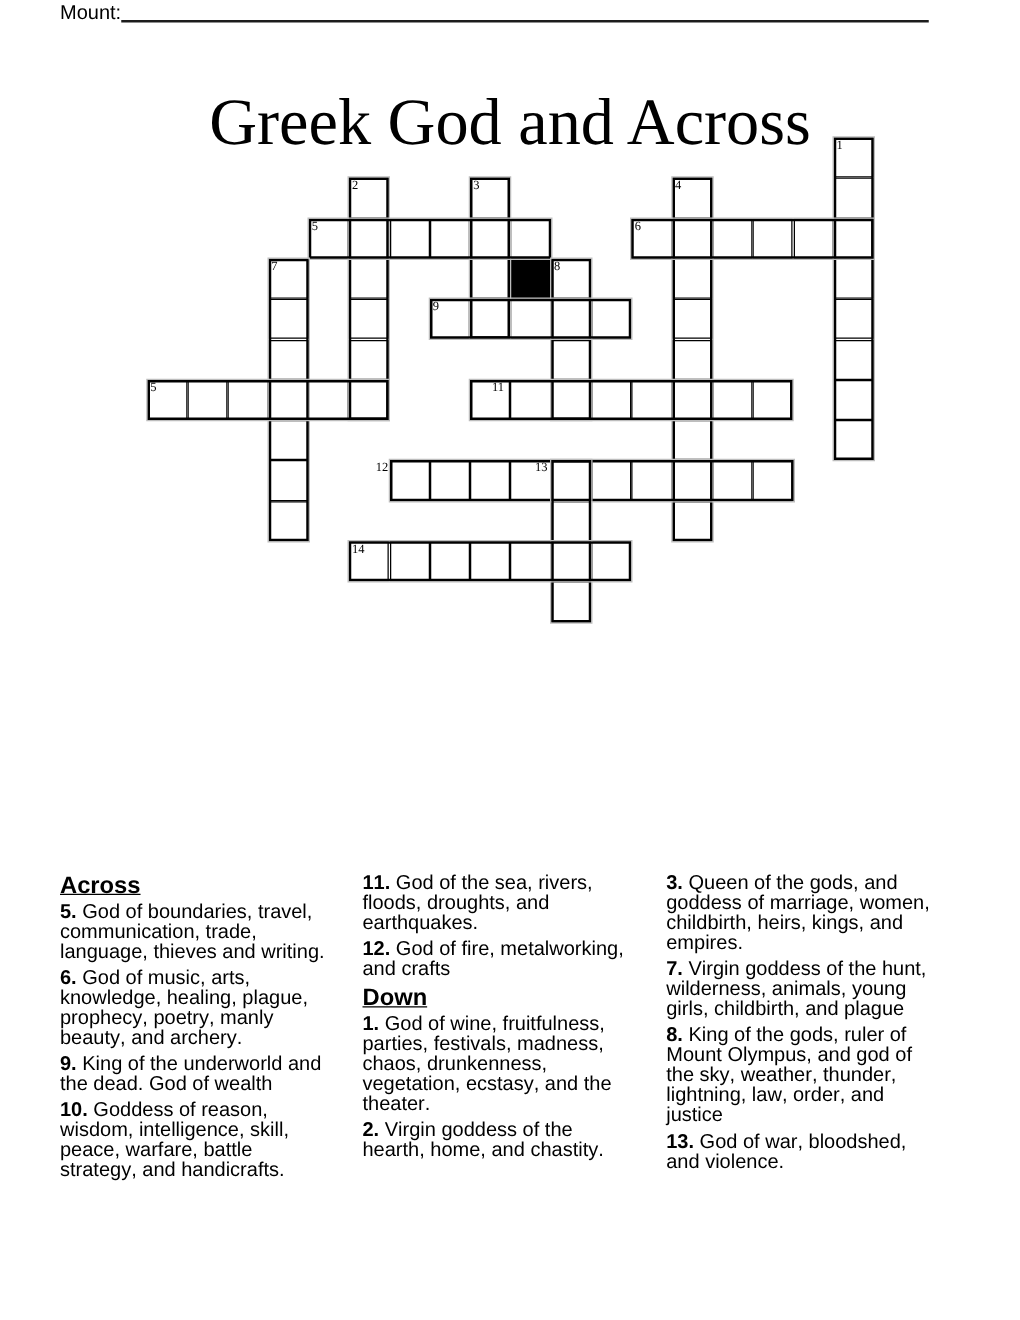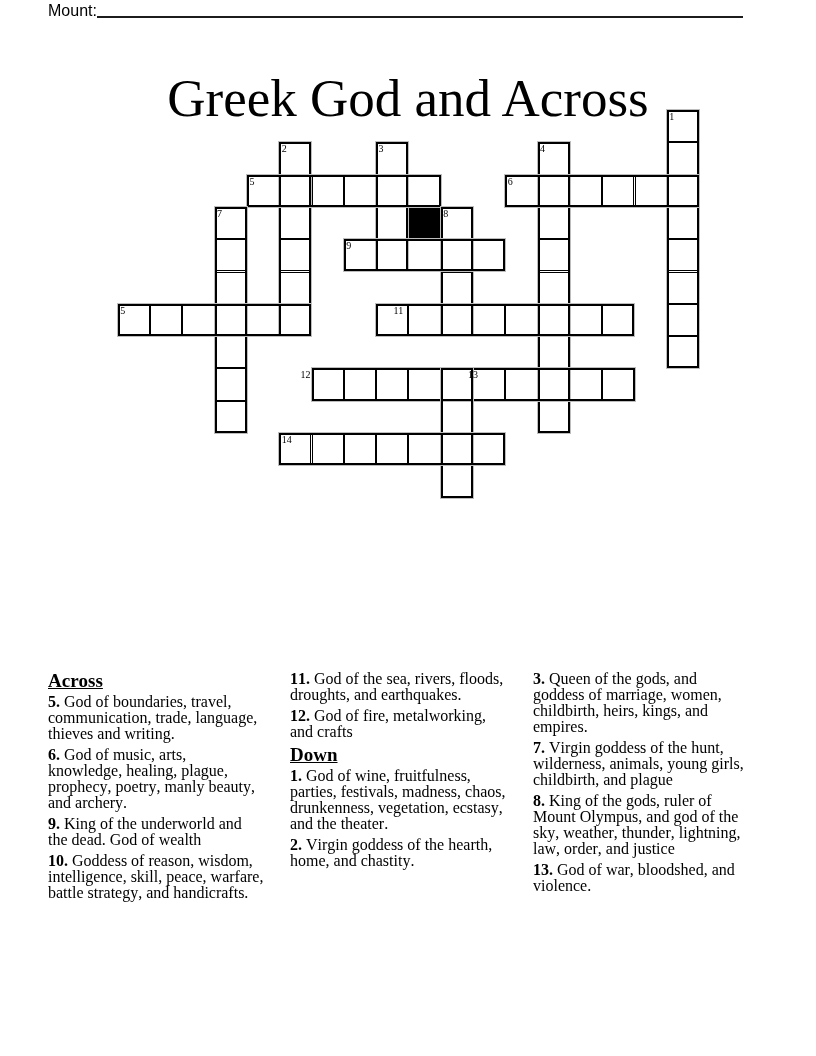--- a/index.html
+++ b/index.html
@@ -58,22 +58,22 @@
   .cell-num {
     position: absolute;
     font-family: "Liberation Serif", serif;
     font-size: 10px; line-height: 10px;
     padding: 2px 0 0 2.5px;
     pointer-events: none;
   }
   
   .clue-col {
     position: absolute;
-    top: 671px;
-    font-family: Liberation Serif, serif;
+    top: 699px;
+    font-family: Liberation Sans, sans-serif;
     font-size: 16px; line-height: 16px;
     font-kerning: none;
     font-variant-ligatures: none;
     color: #000;
   }
   .clues-heading {
     font-size: 19px; line-height: 20px;
     font-weight: bold;
     text-decoration: underline;
     margin: 0 0 3px 0;
@@ -189,21 +189,21 @@
       <div class="cell-num" style="left: 376.1px; top: 142.3px;">3</div>
       <div class="cell-num" style="left: 537.6px; top: 142.3px;">4</div>
       <div class="cell-num" style="left: 246.9px; top: 174.6px;">5</div>
       <div class="cell-num" style="left: 505.3px; top: 174.6px;">6</div>
       <div class="cell-num" style="left: 214.6px; top: 206.9px;">7</div>
       <div class="cell-num" style="left: 440.7px; top: 206.9px;">8</div>
       <div class="cell-num" style="left: 343.8px; top: 239.2px;">9</div>
       <div class="cell-num" style="left: 117.7px; top: 303.8px;">5</div>
       <div class="cell-num" style="left: 391px; top: 303.8px;">11</div>
       <div class="cell-num" style="left: 298px; top: 368.4px;">12</div>
-      <div class="cell-num" style="left: 456px; top: 368.4px; padding-left: 12px;">13</div>
+      <div class="cell-num" style="left: 416px; top: 368.4px; padding-left: 12px;">13</div>
       <div class="cell-num" style="left: 279.2px; top: 433px;">14</div>
     </div>
 
   <div id="clues">
       <div class="clue-col" style="left: 48px; width: 216px;">
         <div class="clues-heading">Across</div>
         <p class="clue"><b>5.</b> God of boundaries, travel, communication, trade, language, thieves and writing.</p>
         <p class="clue"><b>6.</b> God of music, arts, knowledge, healing, plague, prophecy, poetry, manly beauty, and archery.</p>
         <p class="clue"><b>9.</b> King of the underworld and the dead. God of wealth</p>
         <p class="clue"><b>10.</b> Goddess of reason, wisdom, intelligence, skill, peace, warfare, battle strategy, and handicrafts.</p>

